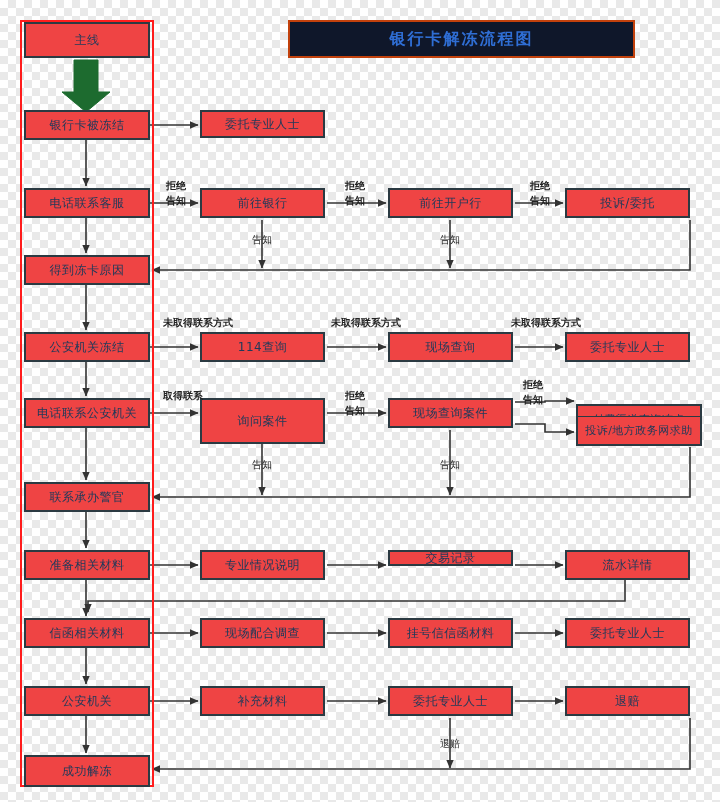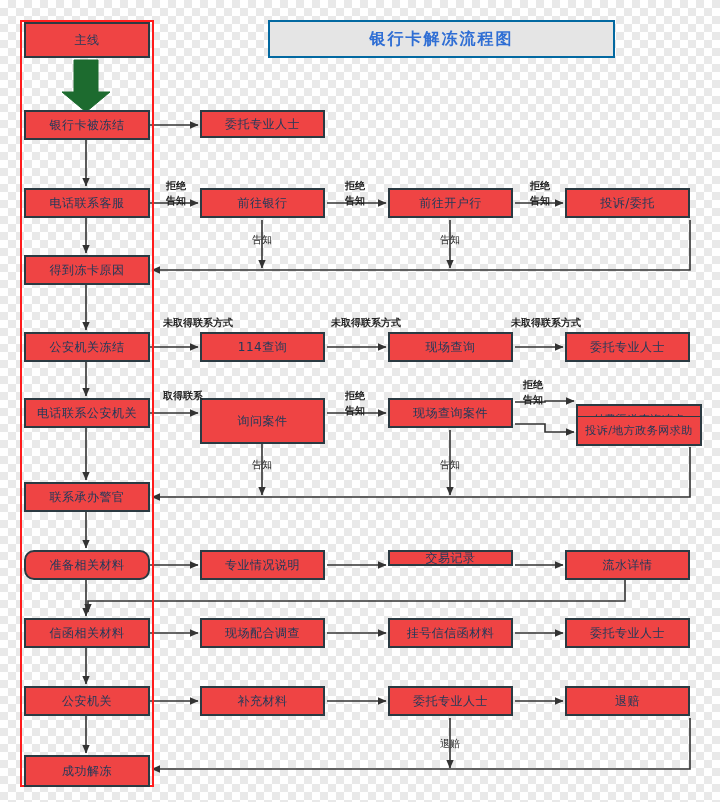--- a/index.html
+++ b/index.html
@@ -30,27 +30,28 @@
     color:#203a5a;
     font-size:12px;
     letter-spacing:.5px;
     white-space:nowrap;
     z-index:3;
   }
   .node.stacked-top{border-bottom-width:1px;}
   .node.stacked-bot{border-top-width:1px;}
   .banner{
     position:absolute;
-    background:#e5e5e5;
-    border:2px solid #0369a1;
+    background:#0f172a;
+    border:2px solid #c2410c;
     box-sizing:border-box;
     display:flex;align-items:center;justify-content:center;
     color:#2f6ed4;
     font-size:16px;font-weight:bold;letter-spacing:2px;
     z-index:3;
+    margin-left:20px;
   }
   .mainline-frame{
     position:absolute;
     border:2px solid #ff1c1c;
     box-sizing:border-box;
     z-index:2;
     background:transparent;
   }
   .elabel{
     position:absolute;
@@ -147,21 +148,21 @@
 <div class="node" style="left:24px;top:188px;width:126px;height:30px;">电话联系客服</div>
 
 <div class="node" style="left:24px;top:255px;width:126px;height:30px;">得到冻卡原因</div>
 
 <div class="node" style="left:24px;top:332px;width:126px;height:30px;">公安机关冻结</div>
 
 <div class="node" style="left:24px;top:398px;width:126px;height:30px;">电话联系公安机关</div>
 
 <div class="node" style="left:24px;top:482px;width:126px;height:30px;">联系承办警官</div>
 
-<div class="node" style="left:24px;top:550px;width:126px;height:30px;border-radius:10px;">准备相关材料</div>
+<div class="node" style="left:24px;top:550px;width:126px;height:30px;">准备相关材料</div>
 
 <div class="node" style="left:24px;top:618px;width:126px;height:30px;">信函相关材料</div>
 
 <div class="node" style="left:24px;top:686px;width:126px;height:30px;">公安机关</div>
 
 <div class="node" style="left:24px;top:755px;width:126px;height:32px;">成功解冻</div>
 
 <div class="node" style="left:200px;top:110px;width:125px;height:28px;">委托专业人士</div>
 
 <div class="node" style="left:200px;top:188px;width:125px;height:30px;">前往银行</div>

